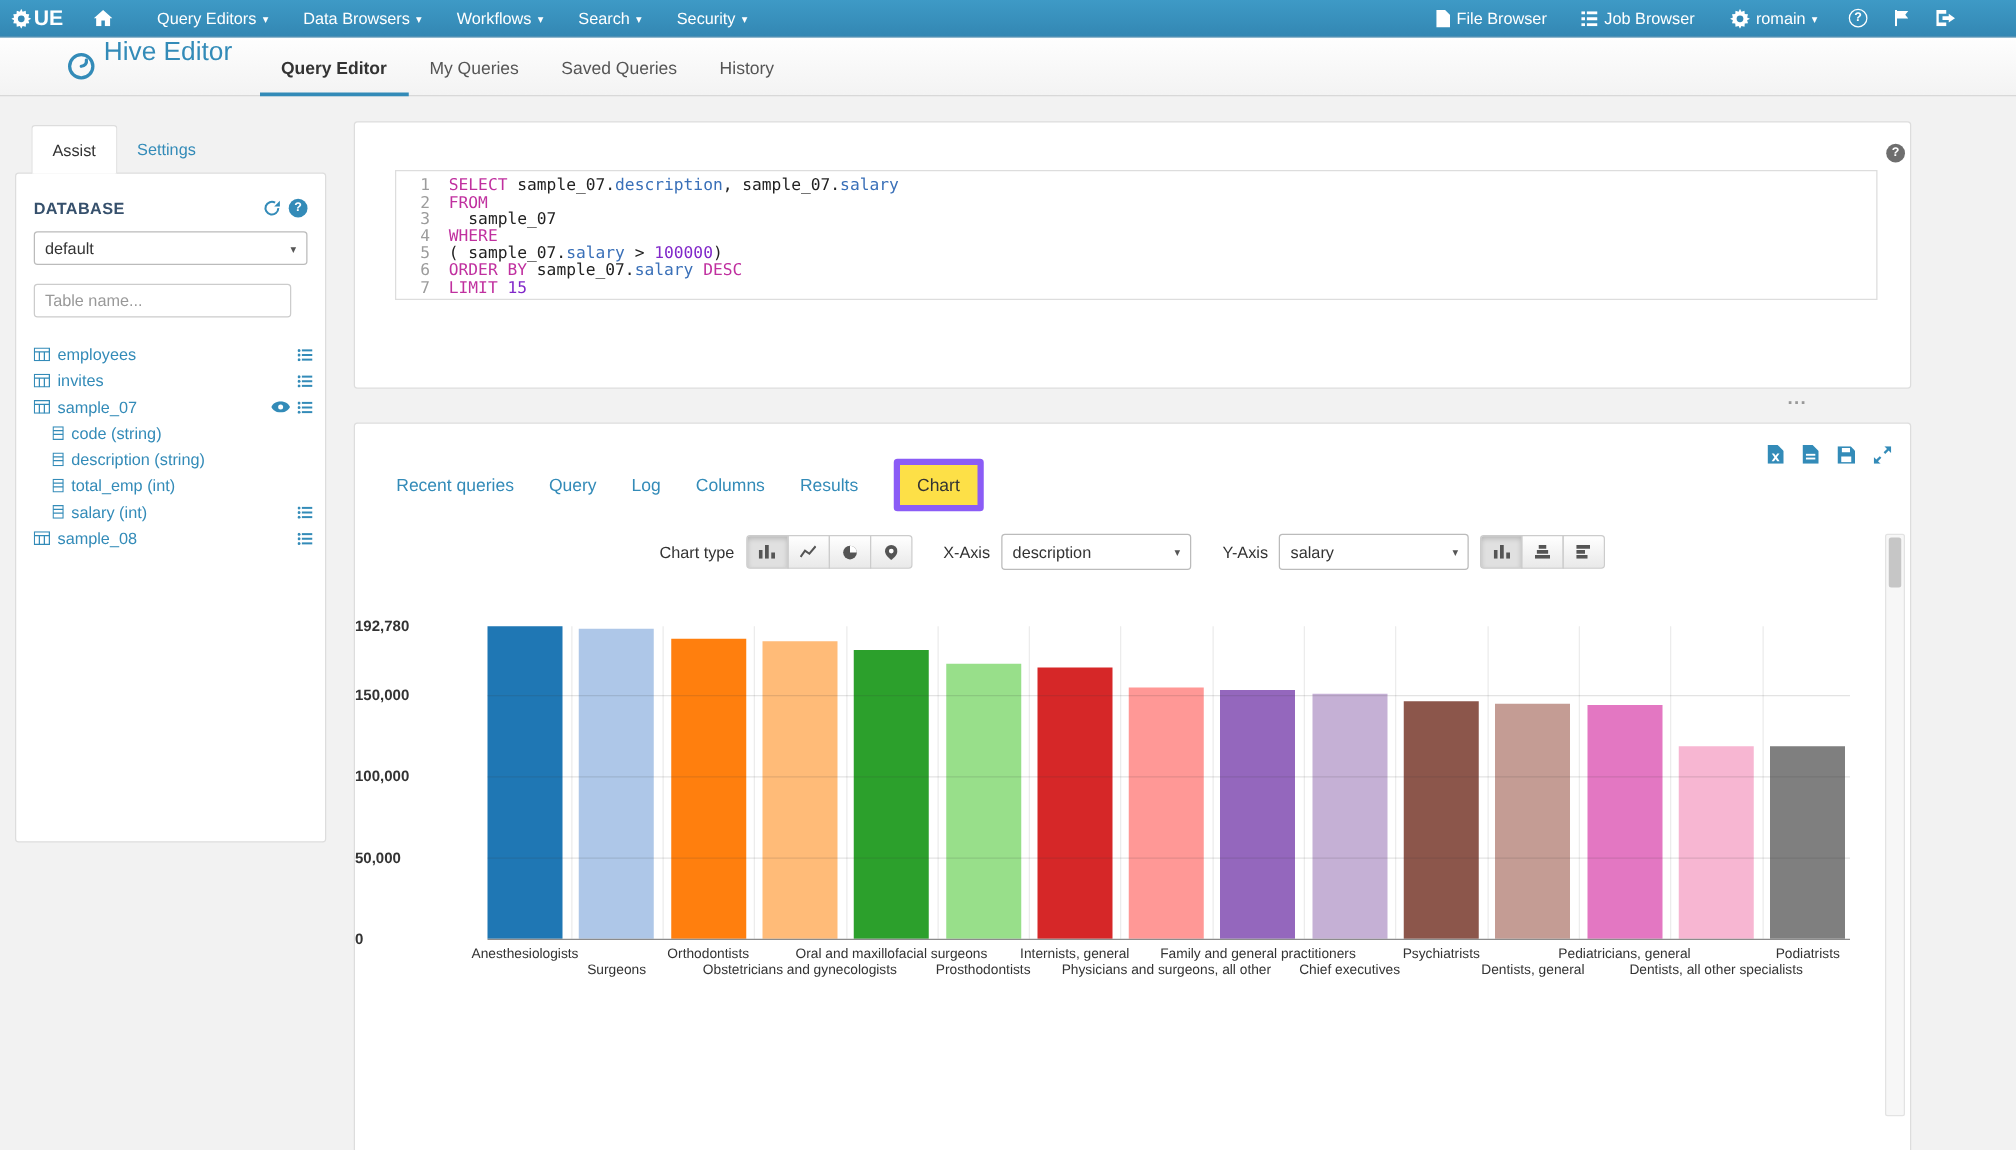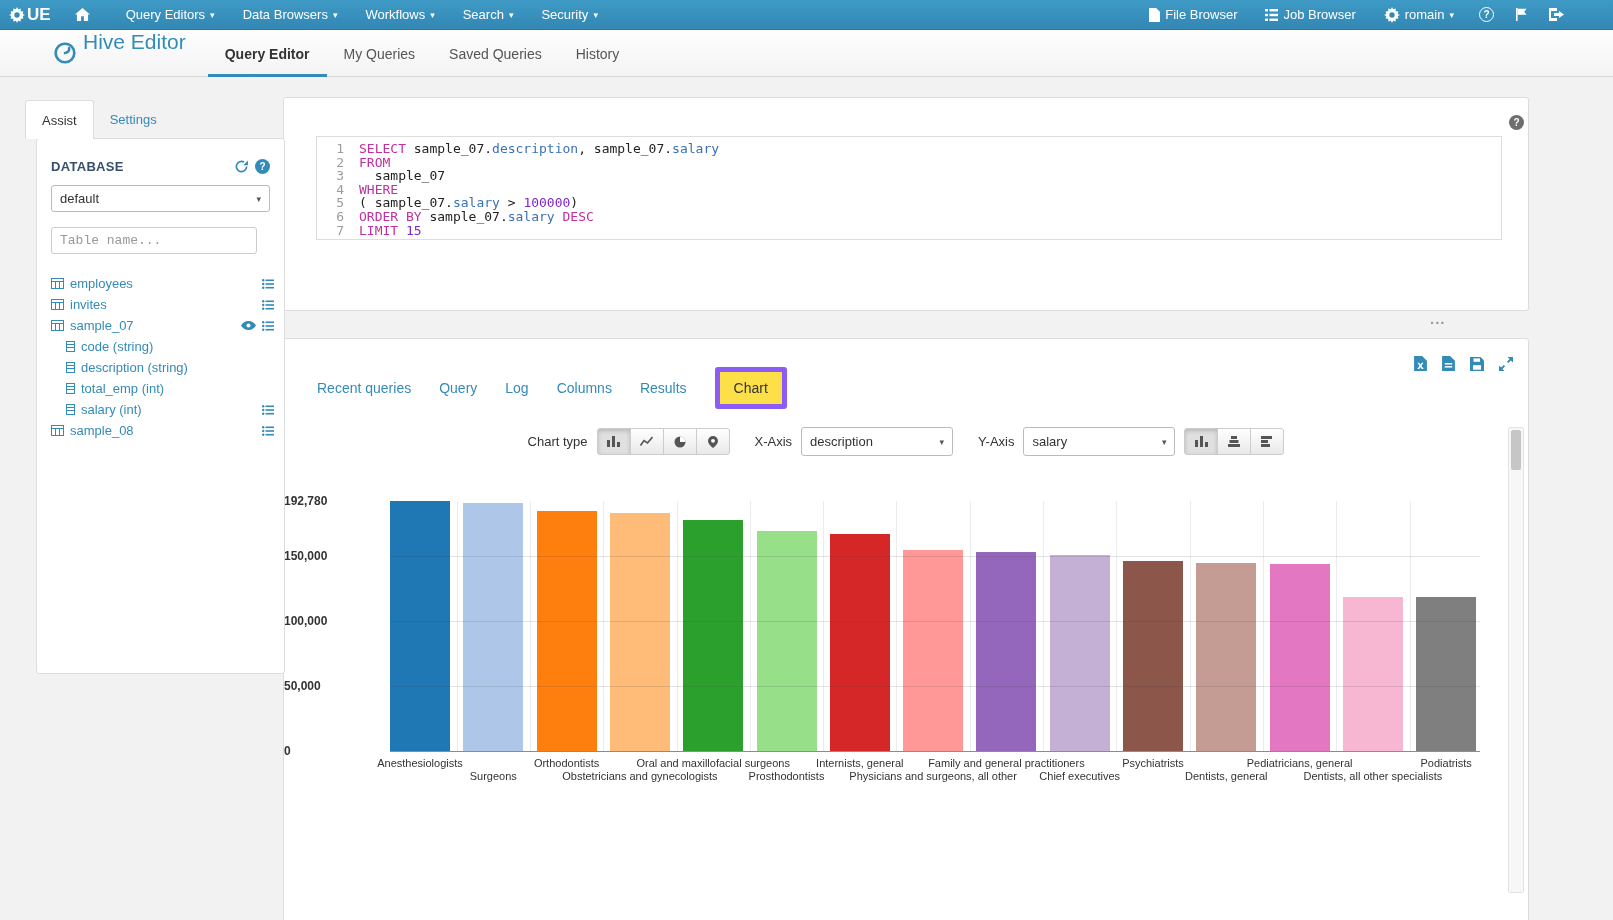--- a/index.html
+++ b/index.html
@@ -26,29 +26,29 @@
   .app-title{color:#338bb8;font-size:21px;margin-left:7px;cursor:pointer}
   .app-tabs{display:flex;height:47px;margin-left:22px}
   .app-tab{padding:0 17px;display:flex;align-items:center;font-size:14px;color:#555;cursor:pointer}
   .app-tab.active{color:#333;font-weight:bold;border-bottom:3px solid #338bb8;padding-top:3px}
 
   
   .assist-tabs{position:absolute;left:25px;top:100px;display:flex;z-index:3}
   .assist-tab{height:39px;display:flex;align-items:center;padding:0 16px;font-size:13px;color:#338bb8;cursor:pointer}
   .assist-tab.active{background:#fff;border:1px solid #ddd;border-bottom:none;border-radius:3px 3px 0 0;color:#333}
   .card{position:absolute;background:#fff;border:1px solid #ddd;border-radius:3px}
-  .assist-panel{left:36px;top:138px;width:249px;height:536px;z-index:2}
+  .assist-panel{left:12px;top:138px;width:249px;height:536px;z-index:2}
   .db-row{display:flex;align-items:center;margin:20px 14px 0}
   .db-label{font-size:13px;font-weight:bold;color:#36506c;letter-spacing:.3px}
   .db-icons{margin-left:auto;display:flex;align-items:center;gap:7px}
   .help-badge{width:15px;height:15px;background:#338bb8;color:#fff;border-radius:50%;font-size:10px;font-weight:bold;display:inline-flex;align-items:center;justify-content:center;cursor:pointer}
   .select-box{height:27px;border:1px solid #bbb;border-radius:3px;background:#fff;display:flex;align-items:center;padding:0 8px;font-size:13px;color:#333;cursor:pointer}
   .assist-panel .select-box{margin:11px 14px 0}
   .sel-caret{margin-left:auto;font-size:9px;color:#555}
-  .table-filter{display:block;height:27px;border:1px solid #ccc;border-radius:3px;margin:15px 14px 0;width:206px;padding:0 8px;font-size:13px;color:#0369a1;font-family:Liberation Mono, monospace}
+  .table-filter{display:block;height:27px;border:1px solid #ccc;border-radius:3px;margin:15px 14px 0;width:206px;padding:0 8px;font-size:13px;color:#0369a1;font-family:Liberation Sans, sans-serif}
   .table-filter::placeholder{color:#999}
   #table-list{margin:19px 10px 0 14px}
   .t-row{display:flex;align-items:center;gap:6px;height:21px;font-size:13px;cursor:pointer}
   .t-name{color:#338bb8}
   .row-icons{margin-left:auto;display:flex;align-items:center;gap:6px}
   .col-row{padding-left:15px}
 
   
   .editor-card{left:283px;top:97px;width:1246px;height:214px}
   .editor-help{position:absolute;top:17px;right:4px;width:15px;height:15px;border-radius:50%;background:#6e6e6e;color:#fff;font-size:10px;font-weight:bold;display:flex;align-items:center;justify-content:center;cursor:pointer}

